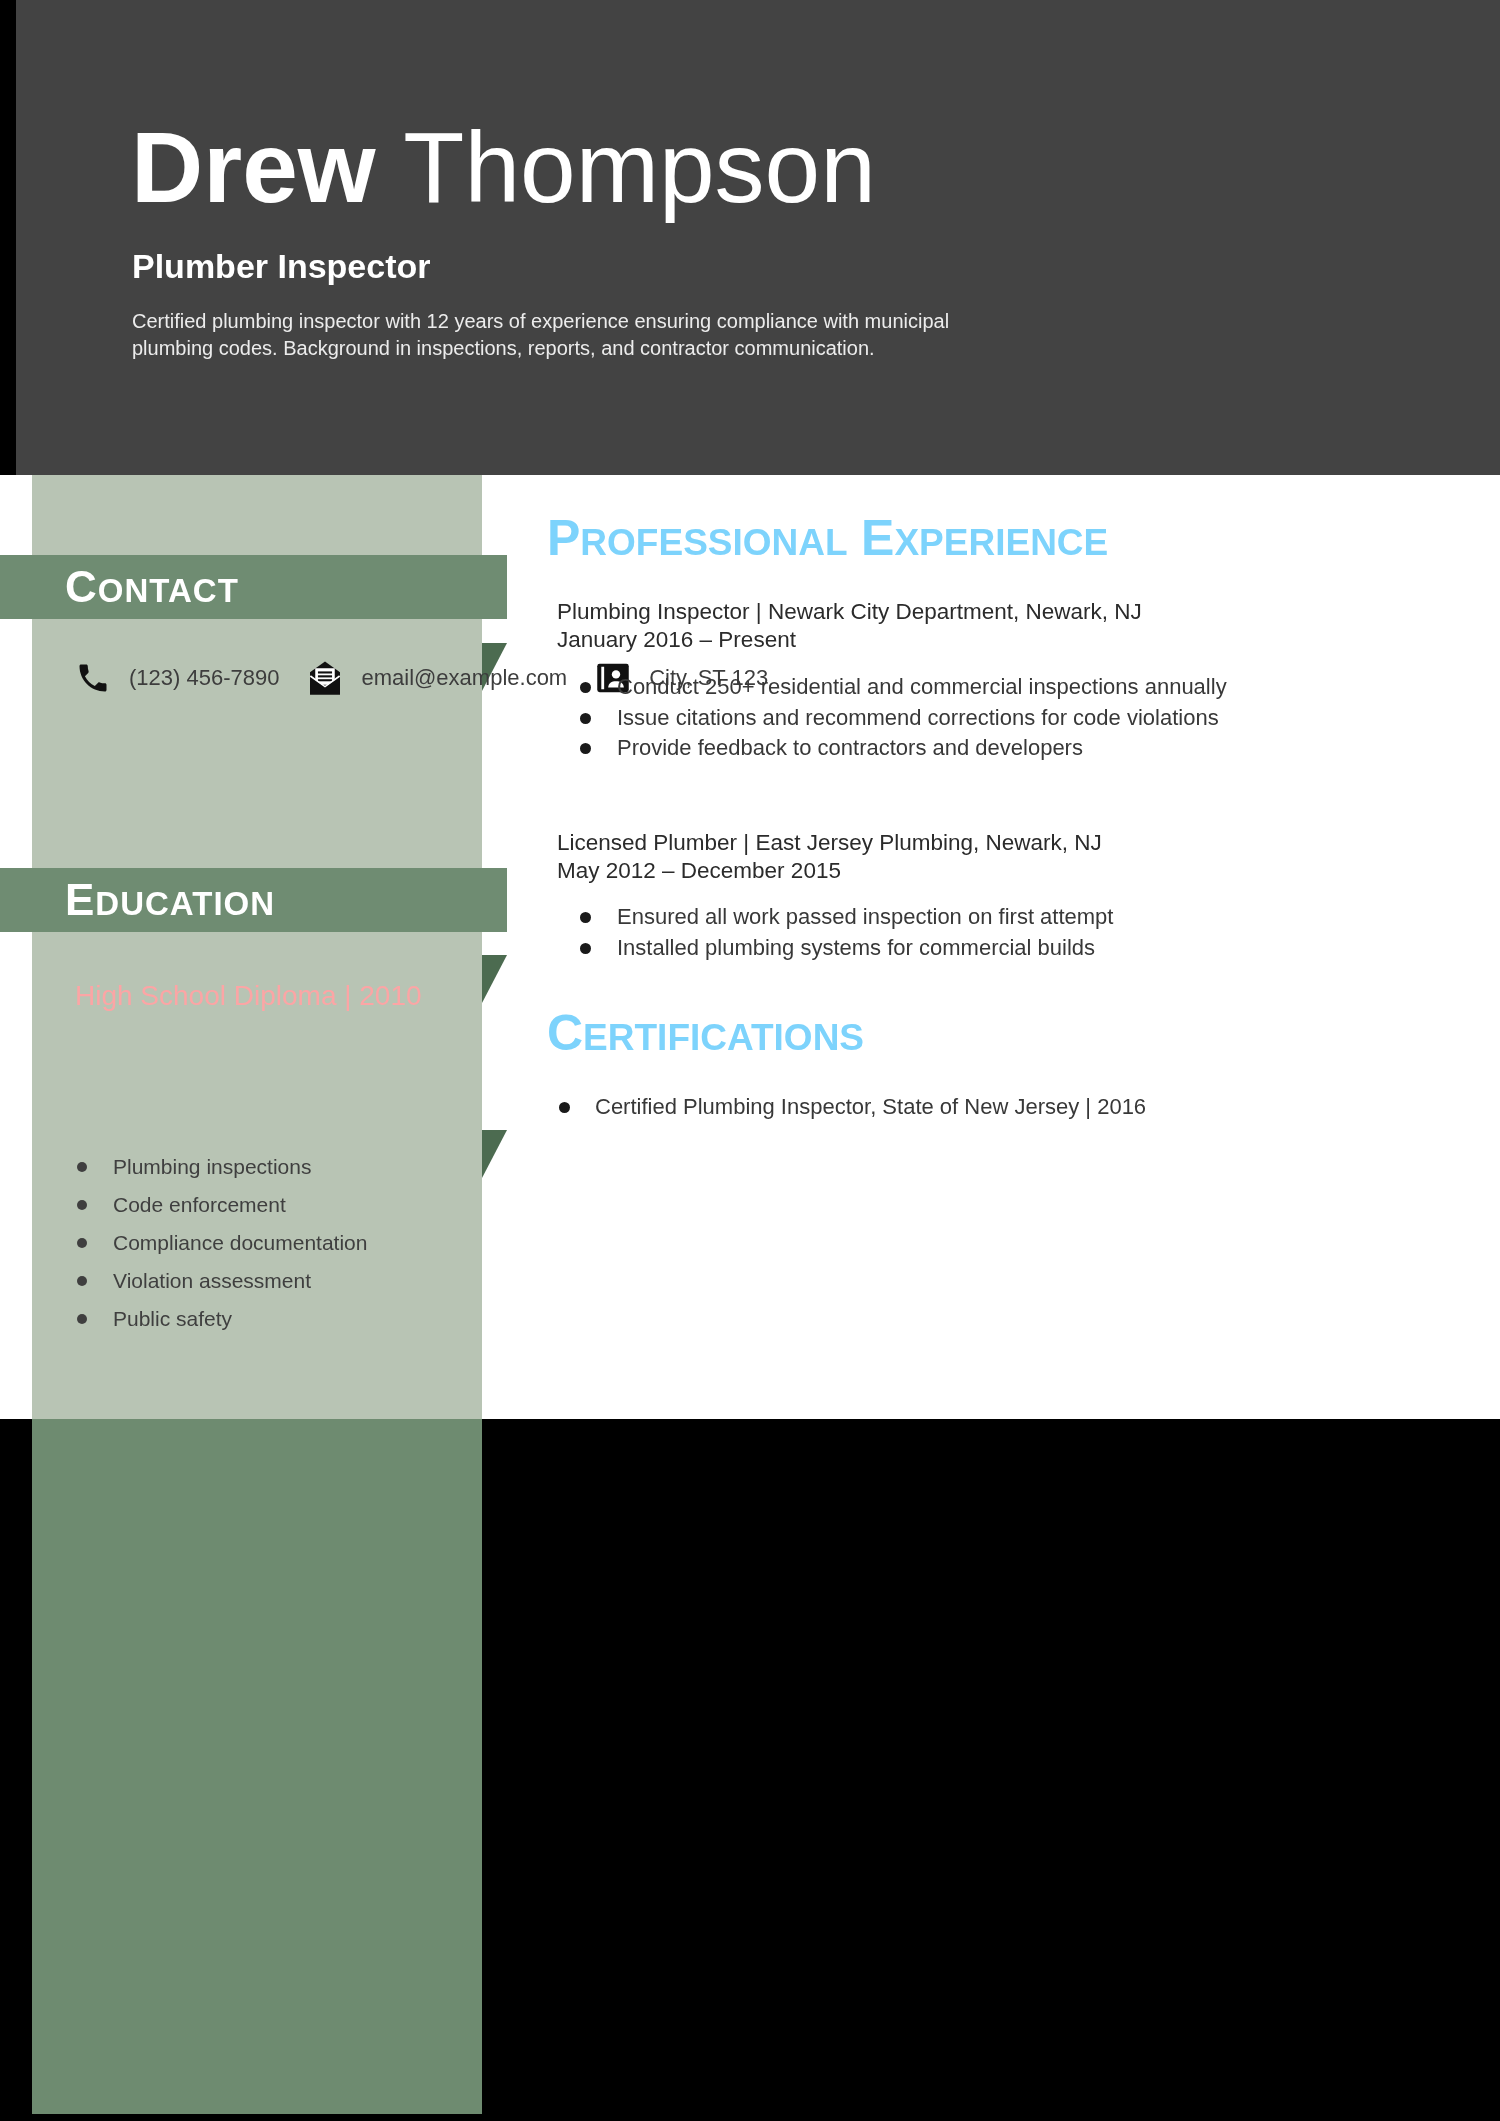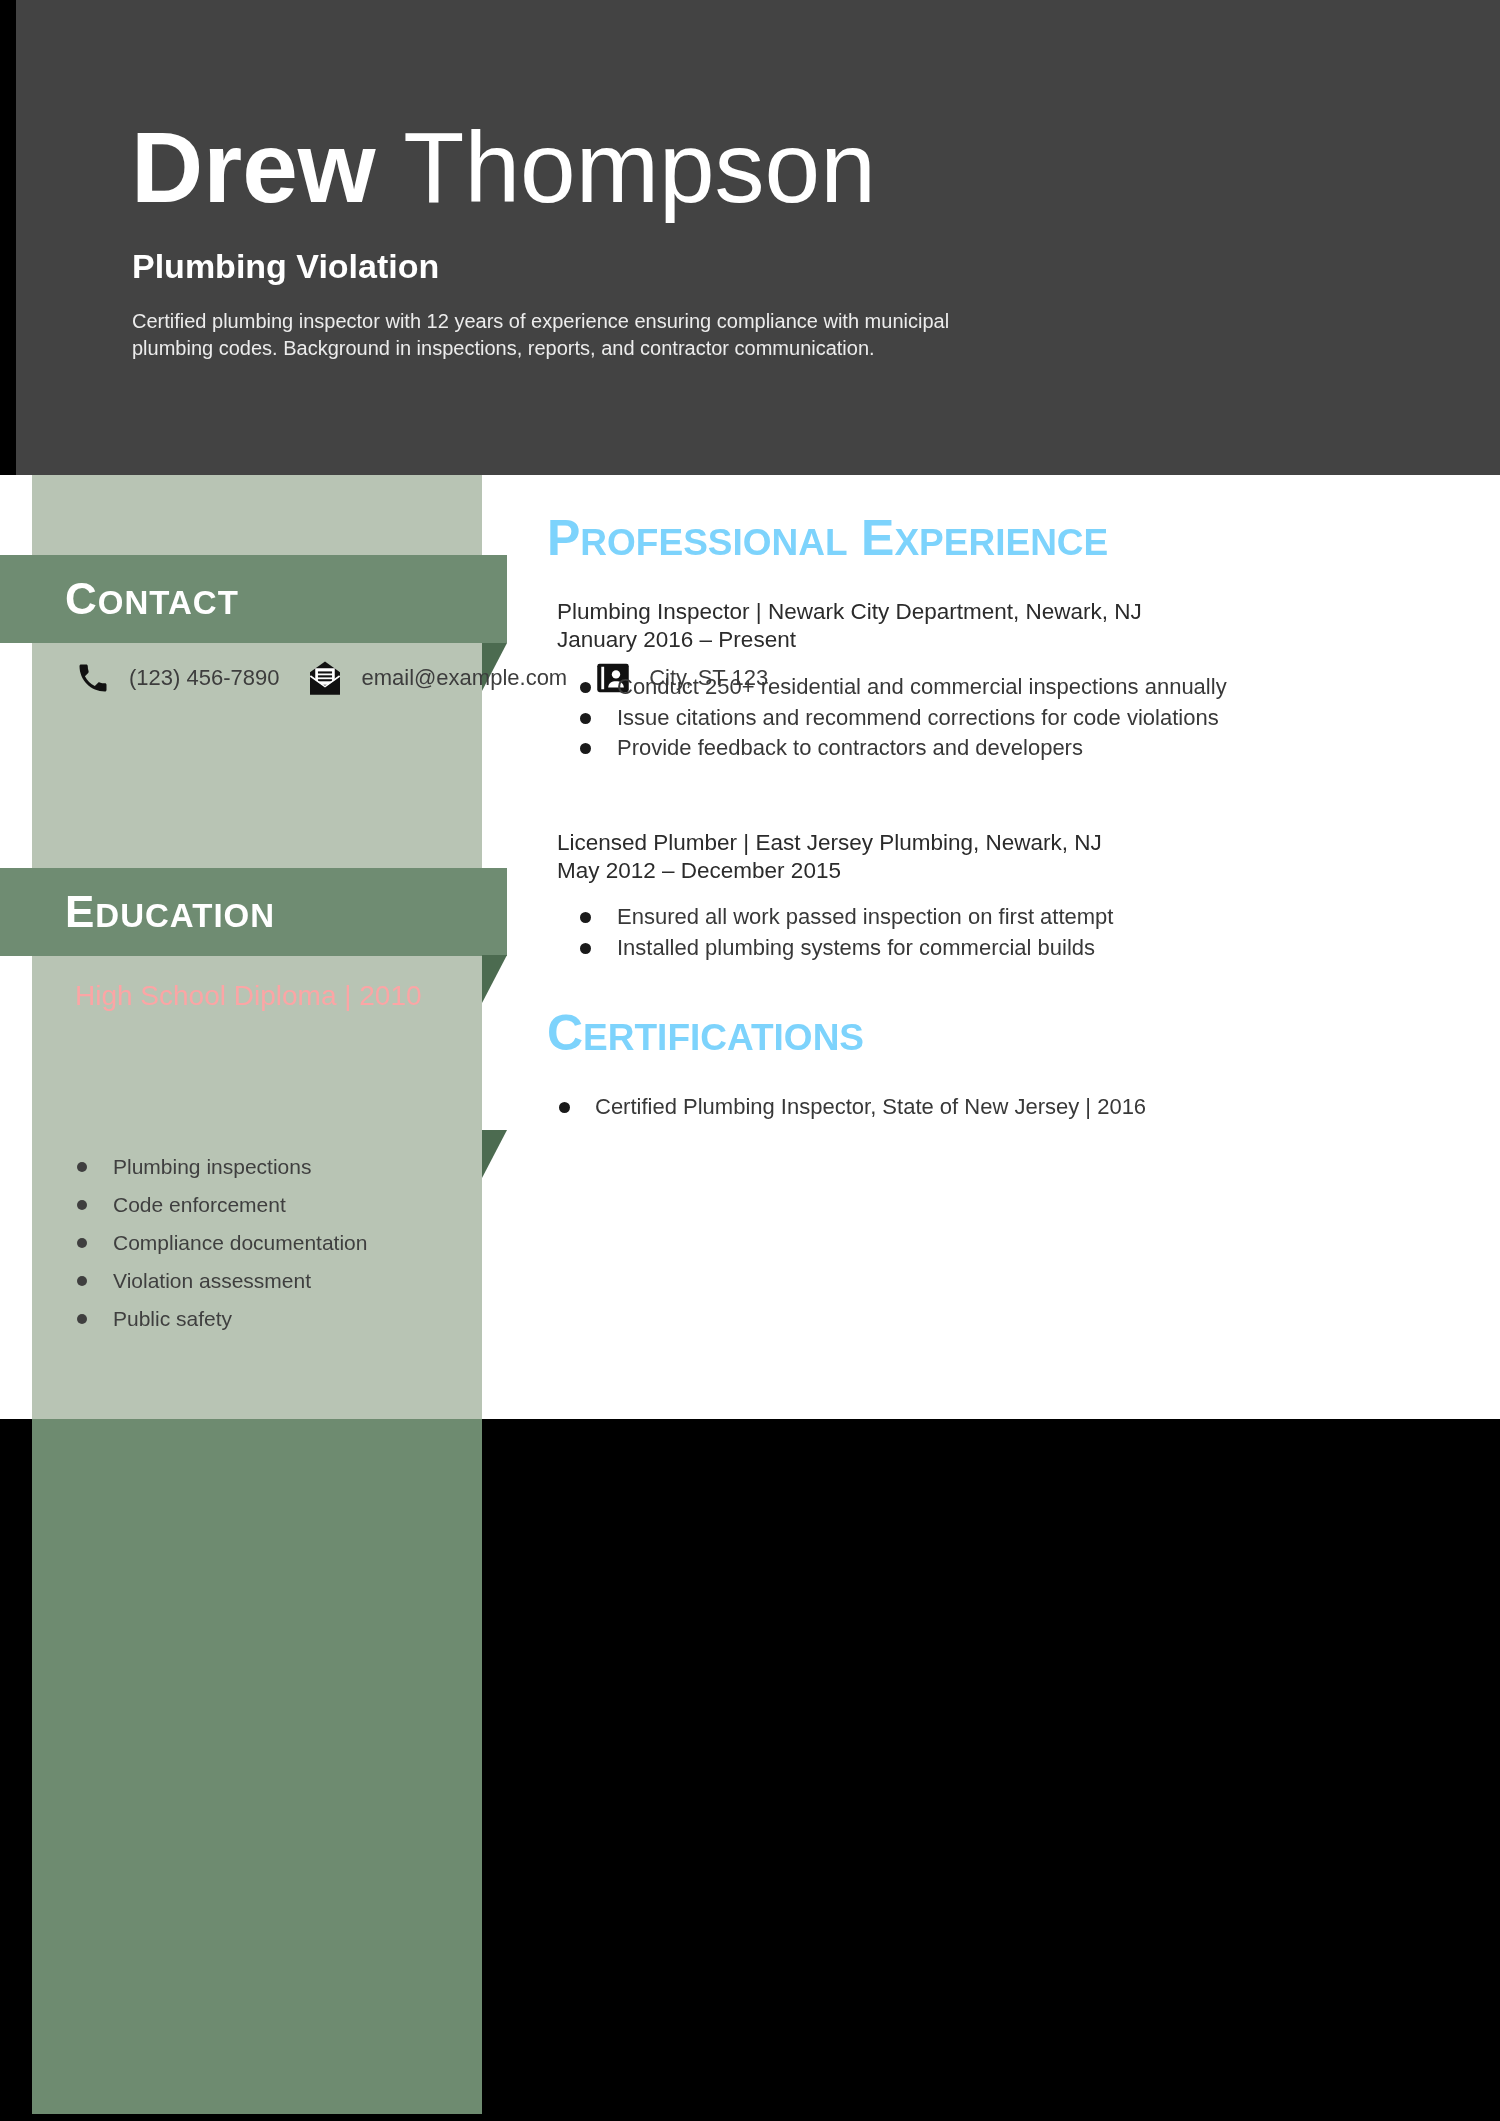--- a/index.html
+++ b/index.html
@@ -13,21 +13,21 @@
   .name{position:absolute;left:115px;top:117px;font-size:100px;line-height:100px;color:#ffffff;white-space:nowrap;}
   .name .fn{font-weight:700;}
   .name .ln{font-weight:300;}
   .role{position:absolute;left:116px;top:249px;font-size:34px;line-height:34px;font-weight:700;color:#ffffff;}
   .summary{position:absolute;left:116px;top:308px;width:880px;font-size:20px;line-height:27px;color:#ececec;}
   
   .page-body{position:absolute;left:0;top:475px;width:1500px;height:944px;background:#ffffff;}
   
   .sidebar-light{position:absolute;left:32px;top:475px;width:450px;height:944px;background:#b8c4b4;}
   .sidebar-bottom{position:absolute;left:32px;top:1419px;width:450px;height:695px;background:#6e8b70;}
-  .band{position:absolute;left:0;width:507px;height:88px;background:#6f8c72;display:flex;align-items:center;padding-left:65px;box-sizing:border-box;}
+  .band{position:absolute;left:0;width:507px;height:64px;background:#6f8c72;display:flex;align-items:center;padding-left:65px;box-sizing:border-box;}
   .band-contact{top:555px;}
   .band-education{top:868px;}
   .band-skills{top:1042px;}
   .band .word{display:inline-block;font-size:33px;font-weight:700;color:#ffffff;text-transform:uppercase;letter-spacing:1px;margin-right:10px;}
   .band .word::first-letter{font-size:44px;}
   .fold{position:absolute;left:482px;width:25px;height:48px;background:#4c6b50;clip-path:polygon(0 0,100% 0,0 100%);}
   .fold-contact{top:643px;}
   .fold-education{top:955px;}
   .fold-skills{top:1130px;}
   
@@ -58,21 +58,21 @@
   .bullets-cert{left:595px;top:1092px;}
   .bullets-cert li::before{left:-36px;}
 </style>
 </head>
 <body>
 
 <div id="page">
 
   <div class="top-header">
     <div class="name"><span class="fn">Drew</span> <span class="ln">Thompson</span></div>
-    <div class="role">Plumbing Violation</div>
+    <div class="role">Plumber Inspector</div>
     <div class="summary">Certified plumbing inspector with 12 years of experience ensuring compliance with municipal plumbing codes. Background in inspections, reports, and contractor communication.</div>
   </div>
 
   <div class="page-body"></div>
   <div class="sidebar-light"></div>
   <div class="sidebar-bottom"></div>
 
   <div class="band band-contact">
     <span class="word">Contact</span>
   </div>

